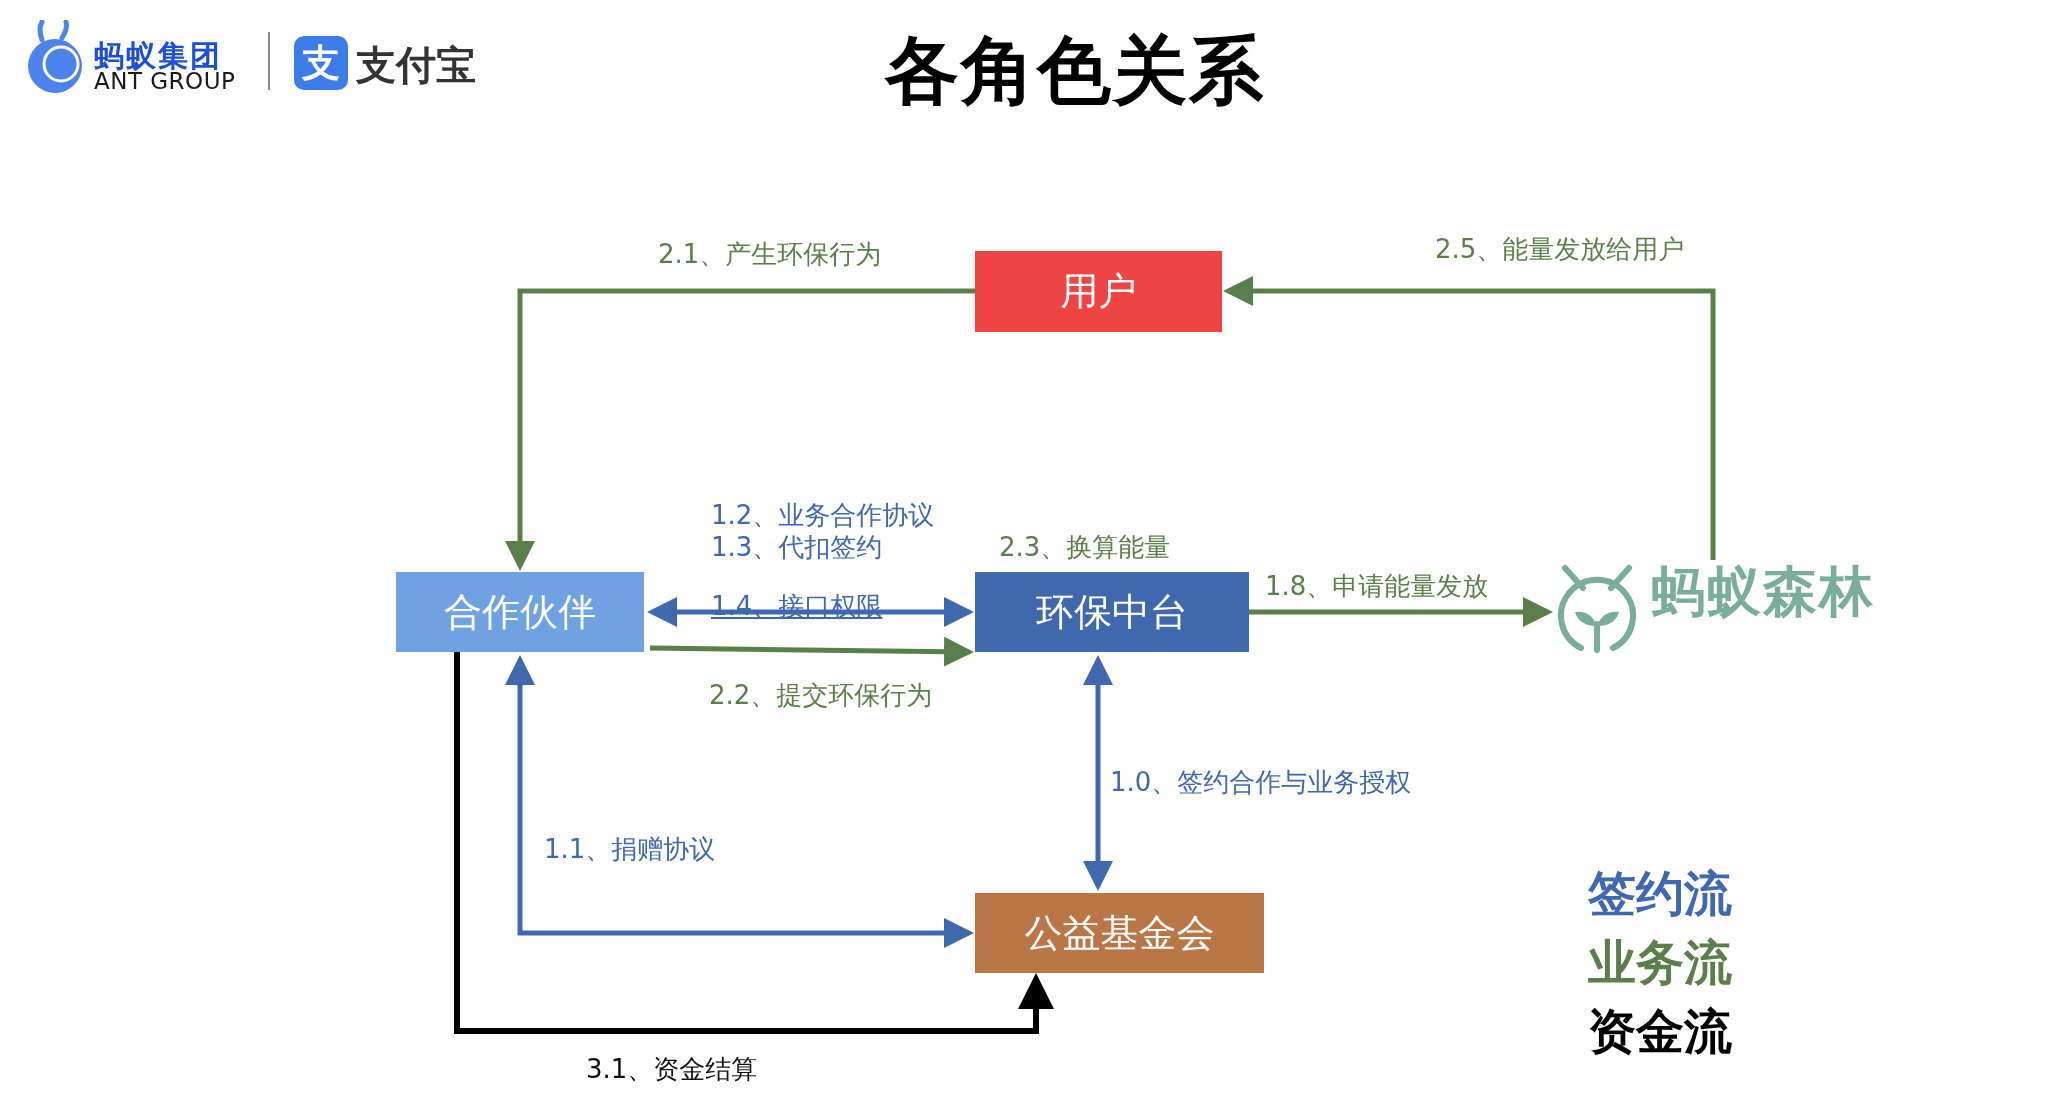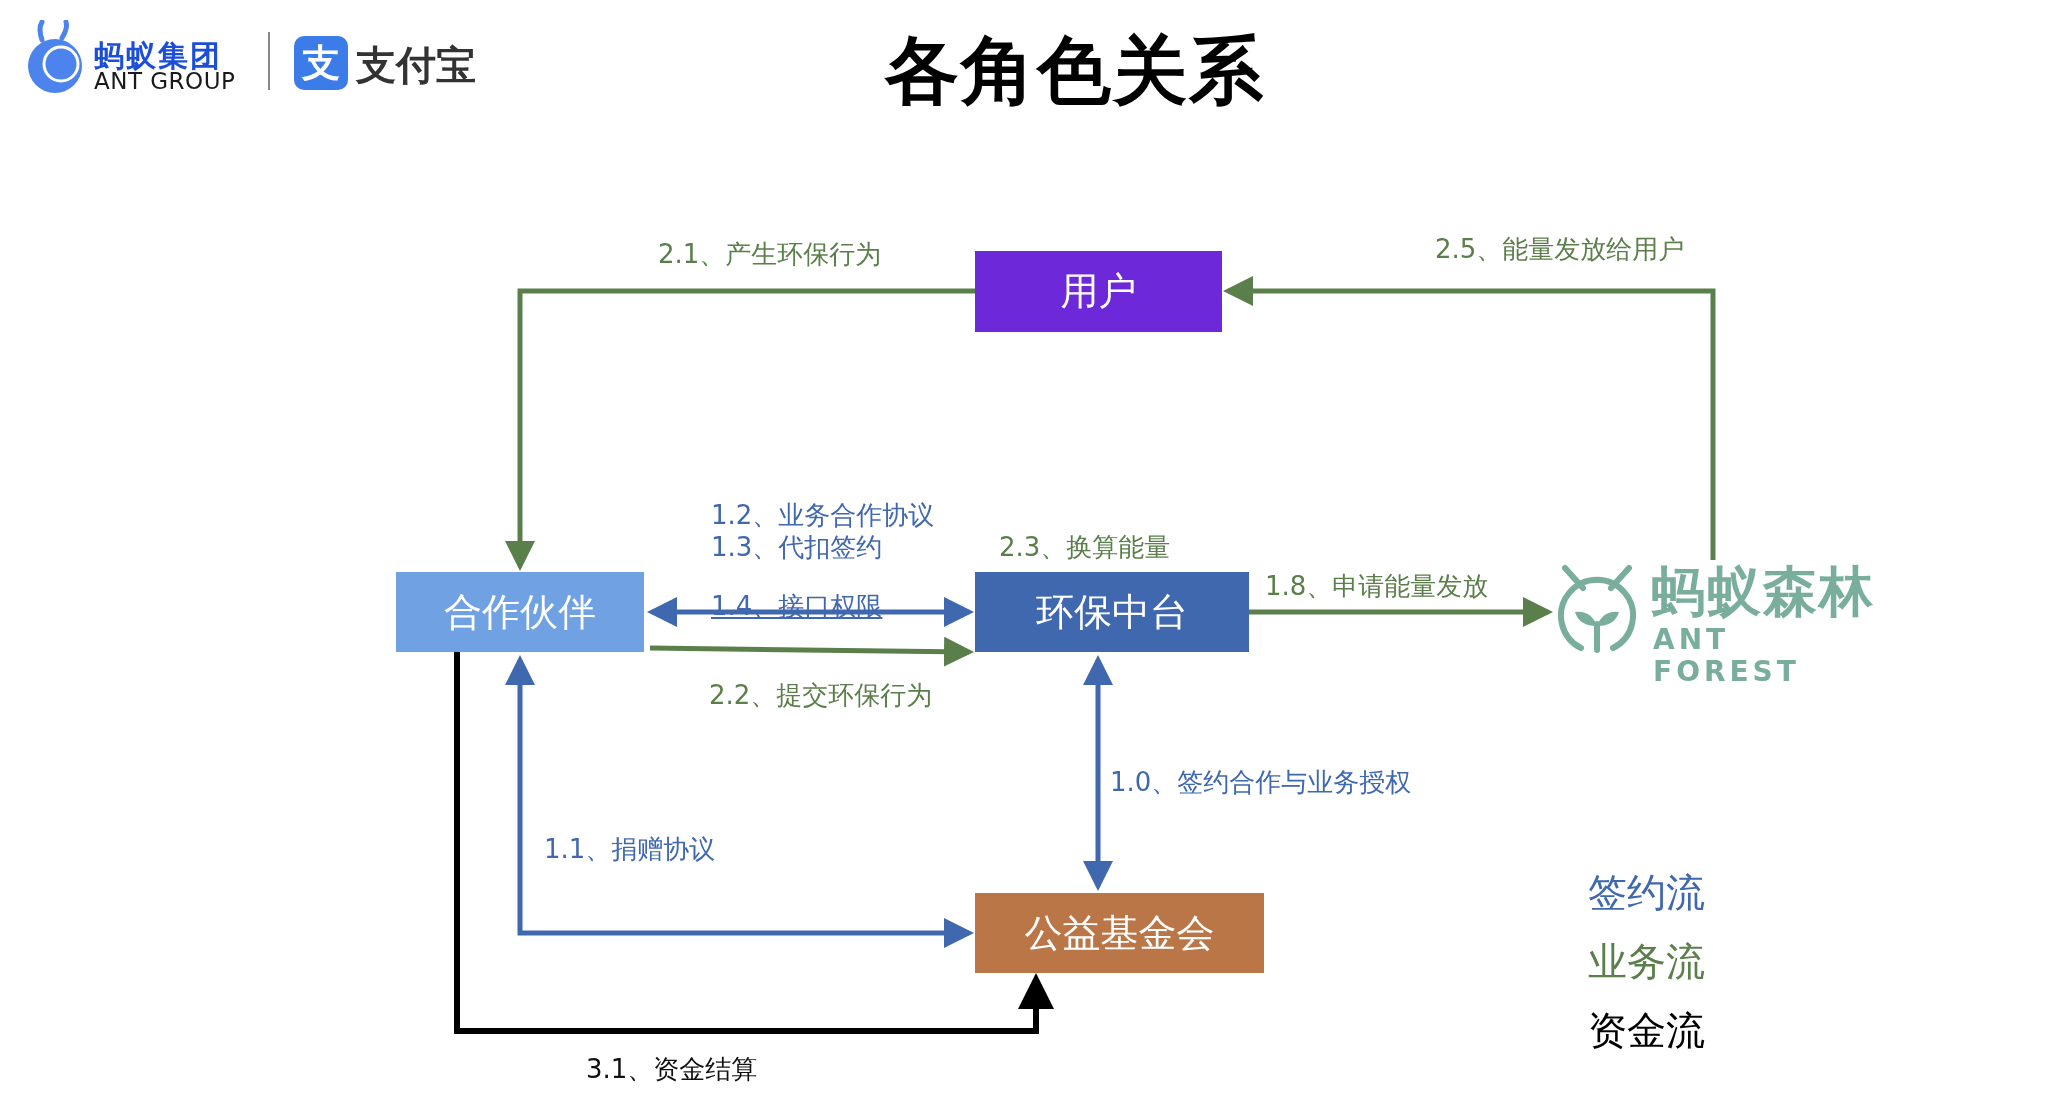--- a/index.html
+++ b/index.html
@@ -4,21 +4,21 @@
 <style>
   html, body { margin:0; padding:0; background:#ffffff; }
   body { width:2072px; height:1120px; position:relative; overflow:hidden; font-family:"DejaVu Sans", sans-serif; }
   .abs { position:absolute; }
   .title { left:0; width:2150px; top:22px; text-align:center; font-size:74px; font-weight:bold; color:#000; letter-spacing:2px; }
   .node { position:absolute; display:flex; align-items:center; justify-content:center; color:#fff; font-size:38px; }
   .lbl { position:absolute; font-size:26px; white-space:nowrap; line-height:32px; }
   .green { color:#5B7F4A; }
   .blue { color:#4068AE; }
   .black { color:#111; }
-  .legend { position:absolute; left:1588px; font-size:39px; font-weight:normal; line-height:50px;text-align:right; }
+  .legend { position:absolute; left:1588px; font-size:48px; font-weight:bold; line-height:50px;text-align:right; }
   svg.lines { position:absolute; left:0; top:0; }
   .logo-text-cn { font-size:30px; color:#1d4ed8; font-weight:bold; letter-spacing:2px; }
   .logo-text-en { font-size:23px; color:#1a1a1a; letter-spacing:0.5px; }
 </style>
 </head>
 <body>
 
 <div class="abs" style="left:28px;top:20px;width:220px;height:80px;">
   <svg class="abs" style="left:0;top:0;" width="60" height="76" viewBox="0 0 60 76">
     <path d="M14 20 Q10 8 14 2" stroke="#4D83EC" stroke-width="5" fill="none" stroke-linecap="round"></path>
@@ -63,21 +63,21 @@
 
   <line x1="1222" y1="612" x2="1548" y2="612" stroke="#5B7F4A" stroke-width="5" marker-end="url(#ag)"></line>
 
   <line x1="1098" y1="660" x2="1098" y2="886" stroke="#4068AE" stroke-width="5" marker-start="url(#abs)" marker-end="url(#ab)"></line>
 
   <polyline points="520,660 520,933 969,933" fill="none" stroke="#4068AE" stroke-width="5" marker-start="url(#abs)" marker-end="url(#ab)"></polyline>
 
   <polyline points="457,652 457,1031 1036,1031 1036,979" fill="none" stroke="#000" stroke-width="6" marker-end="url(#ak)"></polyline>
 </svg>
 
-<div class="node" style="left:975px;top:251px;width:247px;height:81px;background:#6d28d9;">
+<div class="node" style="left:975px;top:251px;width:247px;height:81px;background:#ef4444;">
   <span>用户</span>
 </div>
 <div class="node" style="left:396px;top:572px;width:248px;height:80px;background:#6FA1E3;">
   <span>合作伙伴</span>
 </div>
 <div class="node" style="left:975px;top:572px;width:274px;height:80px;background:#4068AE;">
   <span>环保中台</span>
 </div>
 <div class="node" style="left:975px;top:893px;width:289px;height:80px;background:#BA7647;">
   <span>公益基金会</span>
@@ -86,21 +86,20 @@
 <div class="abs" style="left:1555px;top:560px;width:330px;height:100px;">
   <svg class="abs" style="left:0;top:0;" width="84" height="100" viewBox="0 0 84 100">
     <path d="M10 8 L28 28" stroke="#7AAE9C" stroke-width="6" fill="none" stroke-linecap="round"></path>
     <path d="M74 8 L56 28" stroke="#7AAE9C" stroke-width="6" fill="none" stroke-linecap="round"></path>
     <path d="M26 88 A36 36 0 1 1 58 88" stroke="#7AAE9C" stroke-width="6" fill="none" stroke-linecap="round"></path>
     <path d="M42 90 L42 64" stroke="#7AAE9C" stroke-width="6" fill="none" stroke-linecap="round"></path>
     <path d="M42 66 Q24 66 20 52 Q36 50 42 66 Z" fill="#7AAE9C"></path>
     <path d="M42 66 Q60 66 64 52 Q48 50 42 66 Z" fill="#7AAE9C"></path>
   </svg>
   <div class="abs" style="left:96px;top:2px;font-size:54px;font-weight:bold;color:#7AAE9C;letter-spacing:2px;line-height:60px;">蚂蚁森林</div>
-  <div class="abs" style="left:98px;top:64px;font-size:28px;font-weight:bold;color:#7AAE9C;letter-spacing:4px;line-height:32px;">ANT FOREST</div>
 </div>
 
 <div class="lbl green" style="left:658px;top:238px;">2.1、产生环保行为</div>
 <div class="lbl green" style="left:1435px;top:233px;">2.5、能量发放给用户</div>
 <div class="lbl blue" style="left:711px;top:499px;">1.2、业务合作协议</div>
 <div class="lbl blue" style="left:711px;top:531px;">1.3、代扣签约</div>
 <div class="lbl blue" style="left:711px;top:590px;text-decoration:underline;">1.4、接口权限</div>
 <div class="lbl green" style="left:999px;top:531px;">2.3、换算能量</div>
 <div class="lbl green" style="left:1265px;top:570px;">1.8、申请能量发放</div>
 <div class="lbl green" style="left:709px;top:679px;">2.2、提交环保行为</div>

